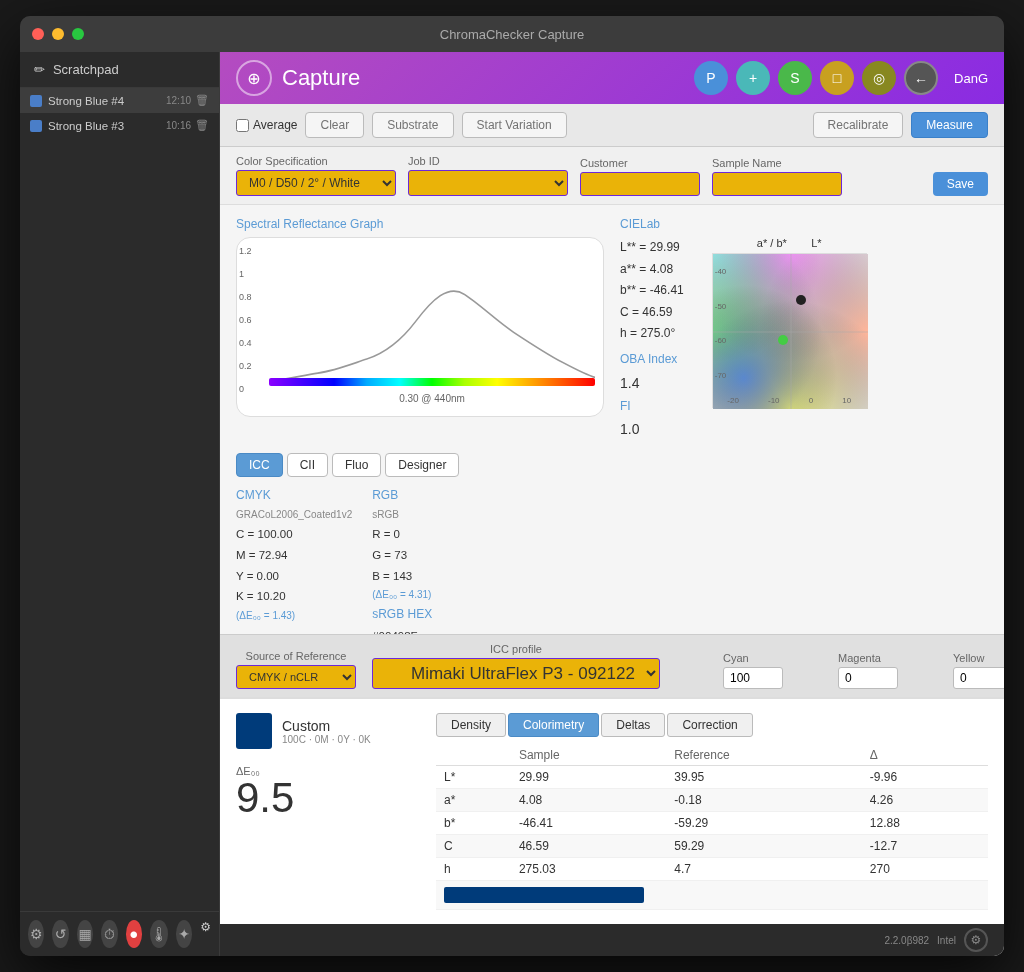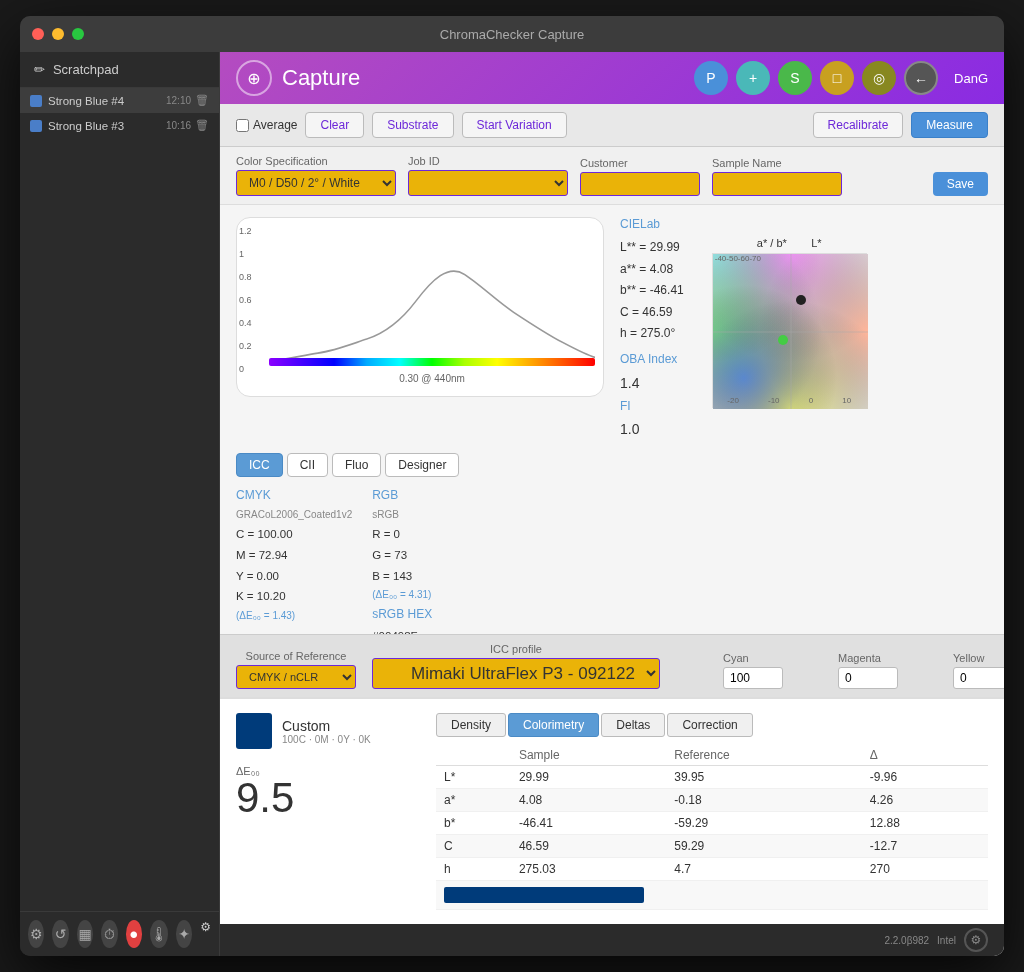--- a/index.html
+++ b/index.html
@@ -163,21 +163,21 @@
       border-bottom: 1px solid #ccc;
     }
     .checkbox-label { display: flex; align-items: center; gap: 4px; font-size: 12px; color: #333; }
     .toolbar-btn {
       padding: 5px 14px;
       border: 1px solid #bbb;
       background: #f5f5f5;
       border-radius: 4px;
       cursor: pointer;
       font-size: 12px;
-      color: #6d28d9;
+      color: #737373;
     }
     .toolbar-btn.blue { background: #4a90d9; color: white; border-color: #3a80c9; }
     .spacer { flex: 1; }
     .fields-row {
       background: #f0f0f0;
       padding: 8px 16px;
       display: flex;
       gap: 12px;
       align-items: flex-end;
       border-bottom: 1px solid #ddd;
@@ -516,20 +516,21 @@
           <label class="field-label">Sample Name</label>
           <input class="field-input" type="text" style="width: 130px;">
         </div>
         <button class="save-btn">Save</button>
       </div>
 
       <div class="main-content">
         <div class="two-col">
 
           <div class="graph-section">
+            <div class="section-title">Spectral Reflectance Graph</div>
             <div class="graph-container">
               <div class="graph-y-labels">
                 <span>1.2</span>
                 <span>1</span>
                 <span>0.8</span>
                 <span>0.6</span>
                 <span>0.4</span>
                 <span>0.2</span>
                 <span>0</span>
               </div>
@@ -611,21 +612,21 @@
                       <line x1="78" y1="0" x2="78" y2="155" stroke="#aaa" stroke-width="0.5"></line>
                     </svg>
 
                     <div style="position:absolute; bottom:2px; left:0; right:0; display:flex; justify-content:space-around; font-size:8px; color:#666;">
                       <span>-20</span>
                         <span>-10</span>
                         <span>0</span>
                         <span>10</span>
                     </div>
 
-                    <div style="position:absolute; top:0; left:2px; bottom:14px; display:flex; flex-direction:row; justify-content:space-around; font-size:8px; color:#666;">
+                    <div style="position:absolute; top:0; left:2px; bottom:14px; display:flex; flex-direction:column; justify-content:space-around; font-size:8px; color:#666;">
                       <span>-40</span>
                         <span>-50</span>
                         <span>-60</span>
                         <span>-70</span>
                     </div>
                   </div>
 
                 </div>
               </div>
             </div>

